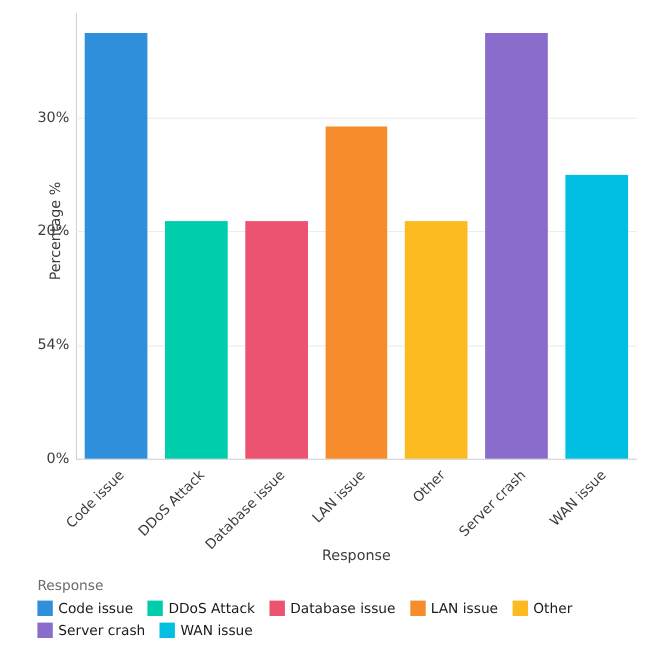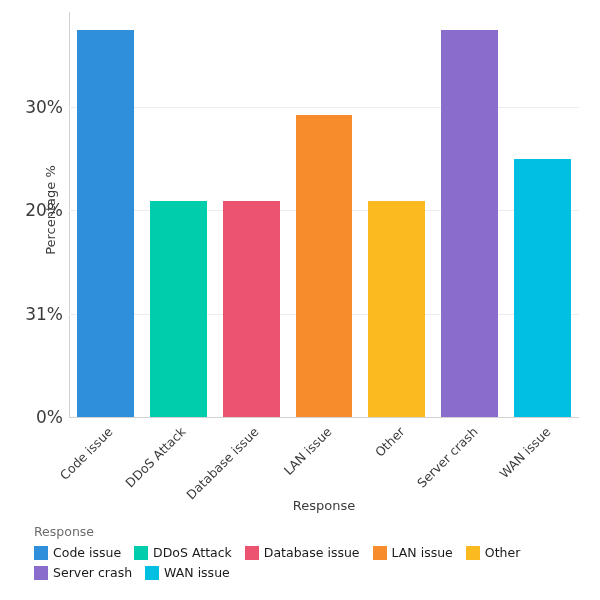--- a/index.html
+++ b/index.html
@@ -75,21 +75,21 @@
     width: 78%;
     border-radius: 0;
   }
 
   
   .ytick {
     position: absolute;
     right: 0;
     width: 60px;
     text-align: right;
-    font-size: 17px;
+    font-size: 13px;
     color: #3c3c3c;
     transform: translateY(-50%);
     white-space: nowrap;
   }
   .ytick-wrap {
     position: absolute;
     left: 0;
     top: 0;
     width: 63px;
     height: 430px;
@@ -186,21 +186,21 @@
 </head>
 <body>
 
 <div id="chart-root">
 
   <div class="axis-line-y"></div>
   <div class="axis-line-x"></div>
 
   <div class="ytick-wrap" id="ytick-wrap">
       <div class="ytick" style="top: 417px;">0%</div>
-      <div class="ytick" style="top: 313.684px;">31%</div>
+      <div class="ytick" style="top: 313.684px;">54%</div>
       <div class="ytick" style="top: 210px;">20%</div>
       <div class="ytick" style="top: 107.051px;">30%</div>
     </div>
 
   <div class="ylabel-box">
     <div class="ylabel">Percentage %</div>
   </div>
 
   <div class="plot-area">
     <div id="gridlines">

